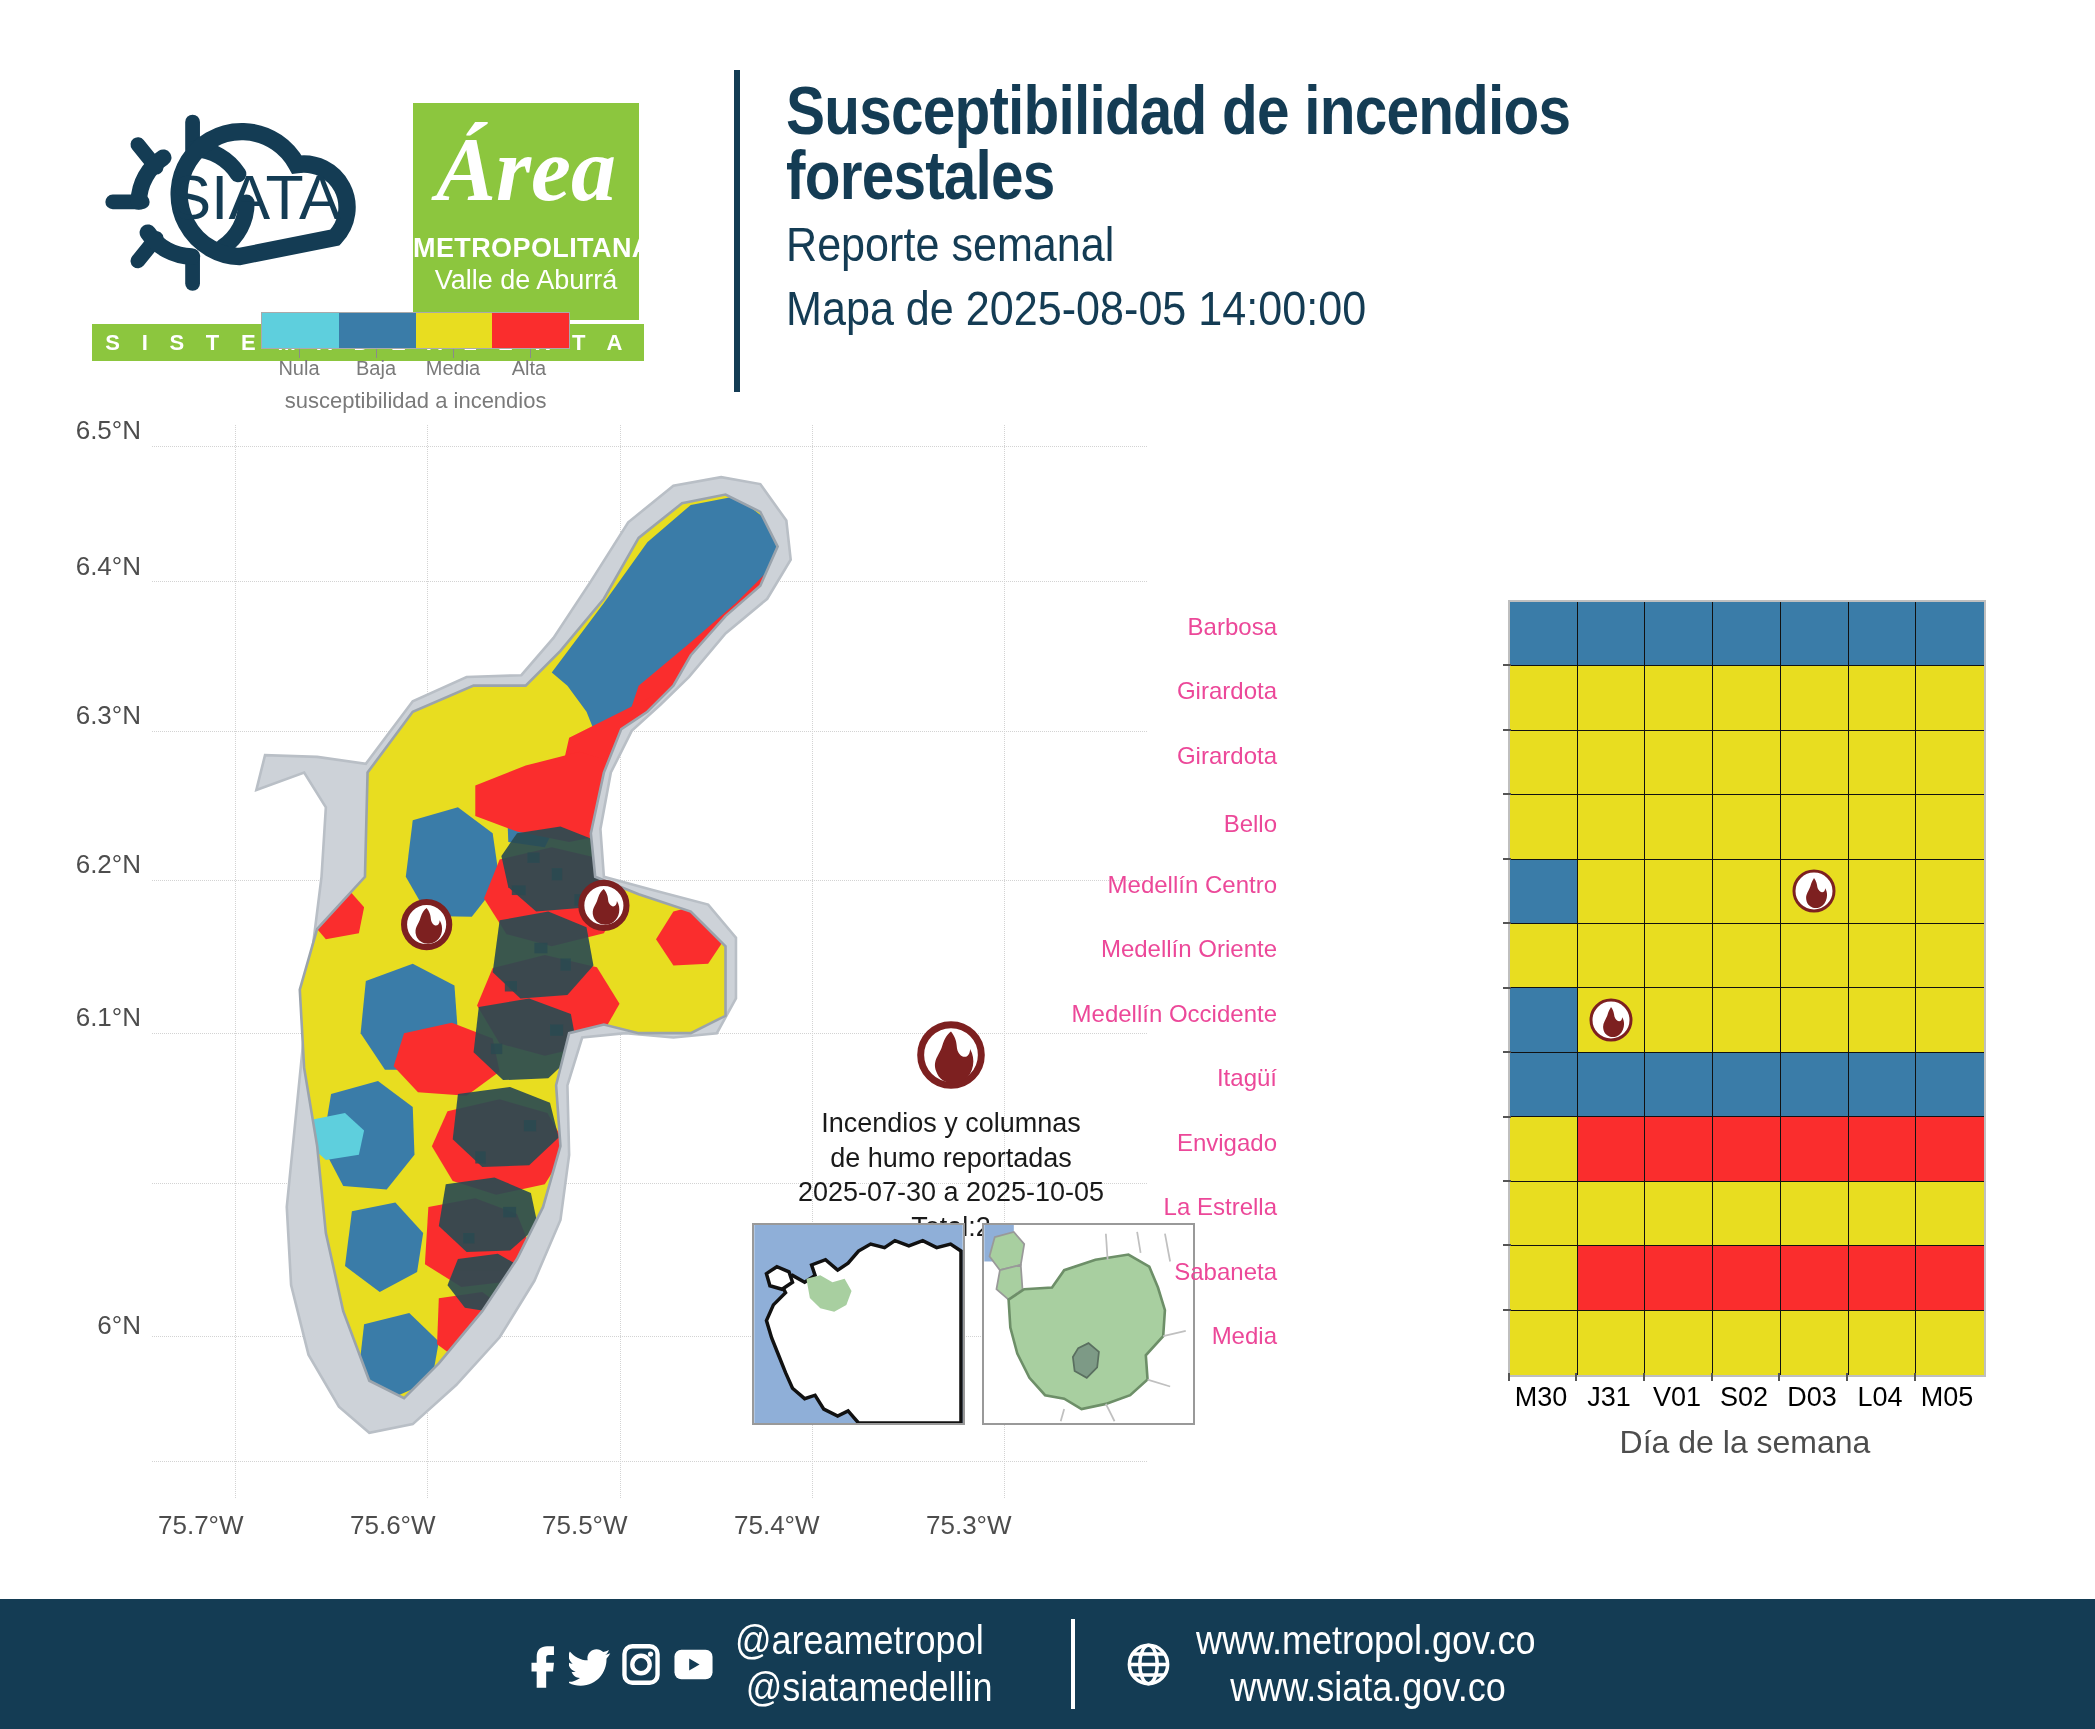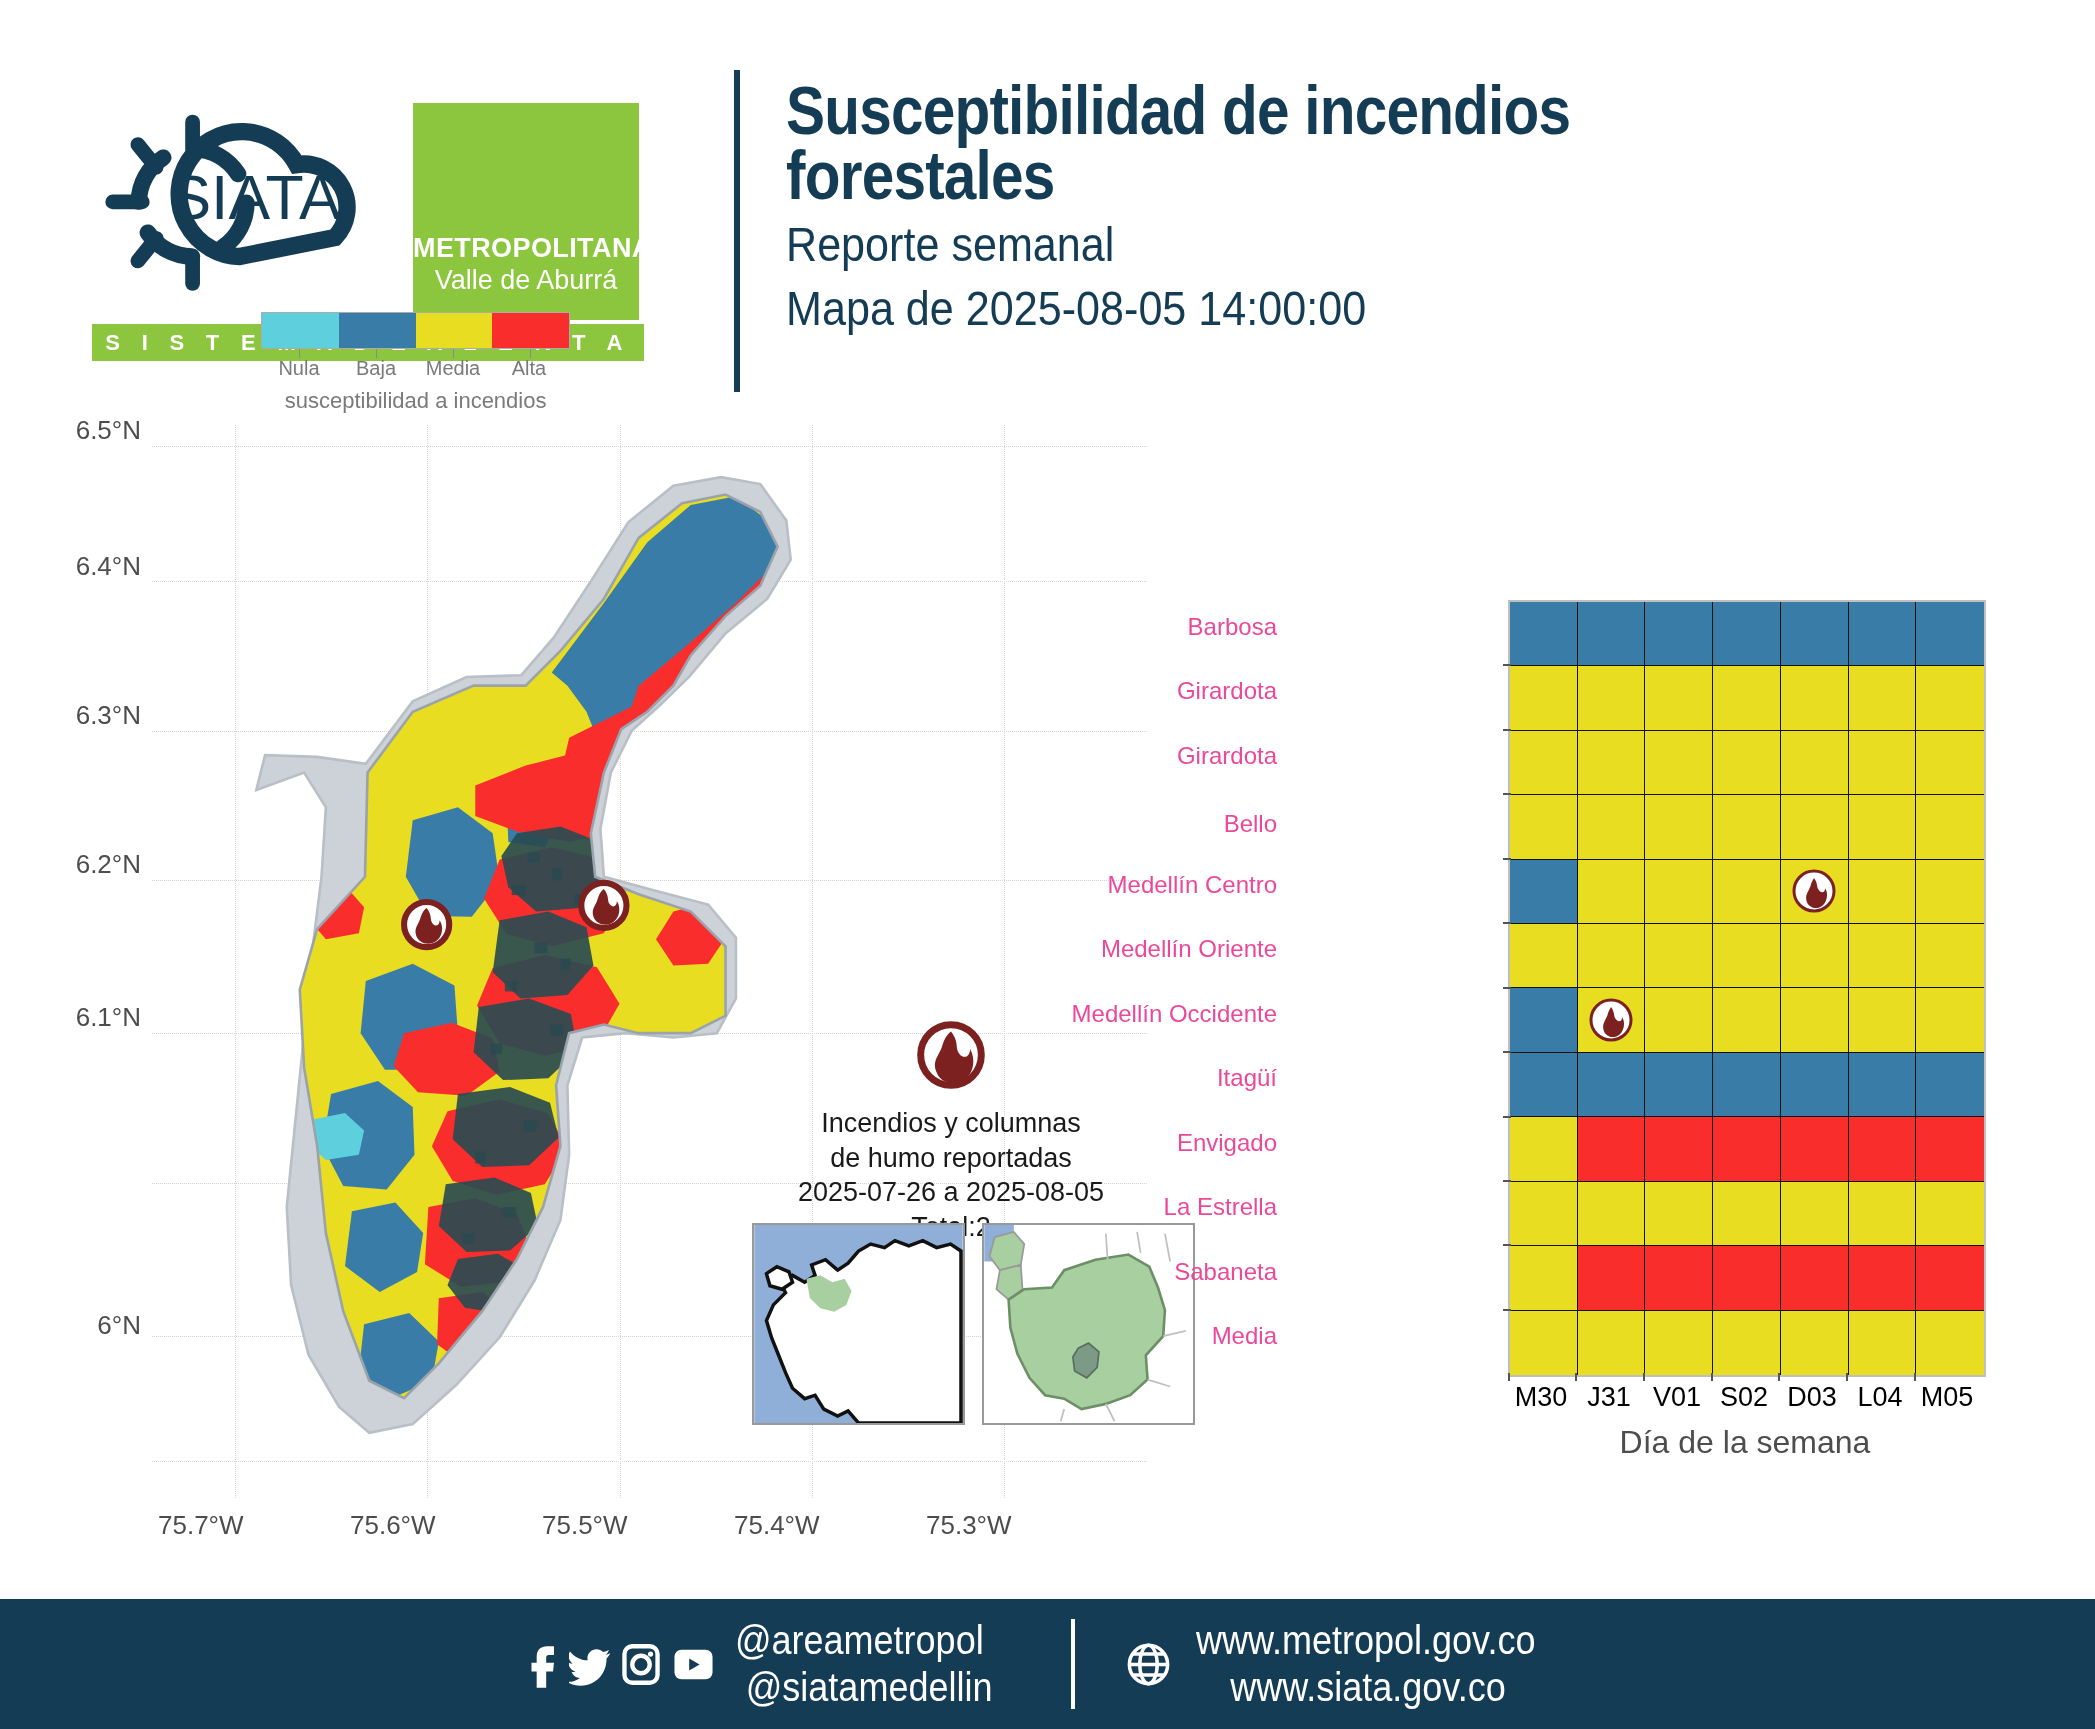--- a/index.html
+++ b/index.html
@@ -124,20 +124,21 @@
         <line x1="126" y1="216" x2="126" y2="186"></line>
         <circle cx="126" cy="123" r="62" stroke-dasharray="60 38" stroke-width="19"></circle>
       </g>
       <path d="M180 185 a72 72 0 1 1 66 -106 a50 50 0 0 1 44 84 z" fill="none" stroke="#143c54" stroke-width="20" stroke-linecap="round"></path>
       <text x="198" y="142" font-family="Liberation Sans, sans-serif" font-size="72" fill="#143c54" text-anchor="middle">SIATA</text>
     </svg>
     <div id="siata-band">S I S T E M A   D E   A L E R T A   T E M P R A N A</div>
   </div>
 
   <div id="area-logo">
+    <div id="area-script">Área</div>
     <div id="area-m">METROPOLITANA</div>
     <div id="area-v">Valle de Aburrá</div>
   </div>
 
   <div id="title-divider"></div>
 
   <div id="title-block">
     <div class="maintitle">Susceptibilidad de incendios</div>
     <div class="maintitle">forestales</div>
     <div class="subtitle">Reporte semanal</div>
@@ -282,21 +283,21 @@
     </div>
 
     <div id="fire-annot">
       <svg width="78" height="78" viewBox="0 0 90 90" style="display:block;margin:0 auto 12px auto">
         <circle cx="45" cy="45" r="35" fill="#ffffff" stroke="#7d2020" stroke-width="8"></circle>
         <path d="M45,18 c10,13 4,19 10,26 c5,6 12,3 12,-6 c7,12 4,28 -6,35 c-12,9 -29,4 -33,-9
                  c-5,-13 4,-19 7,-30 c3,-9 6,-13 10,-16 z" fill="#7d2020"></path>
       </svg>
       <div class="ftext">Incendios y columnas</div>
       <div class="ftext">de humo reportadas</div>
-      <div class="ftext">2025-07-26 a 2025-08-05</div>
+      <div class="ftext">2025-07-30 a 2025-10-05</div>
       <div class="ftext">Total:2</div>
     </div>
 
     <div class="inset" id="inset-colombia">
       <svg viewBox="0 0 240 228" width="209" height="198">
         <rect width="240" height="228" fill="#8fafd8"></rect>
         <path d="M36,78 L30,66 L44,58 L58,66 L70,58 L66,46 L82,40 L96,52 L108,44 L120,30
                  L134,22 L150,26 L162,18 L178,24 L194,18 L210,26 L226,22 L238,30 L238,228
                  L120,228 L108,214 L96,220 L80,212 L70,196 L58,200 L44,188 L36,170
                  L28,150 L20,130 L14,110 L22,92 Z" fill="#ffffff" stroke="#111" stroke-width="4"></path>

